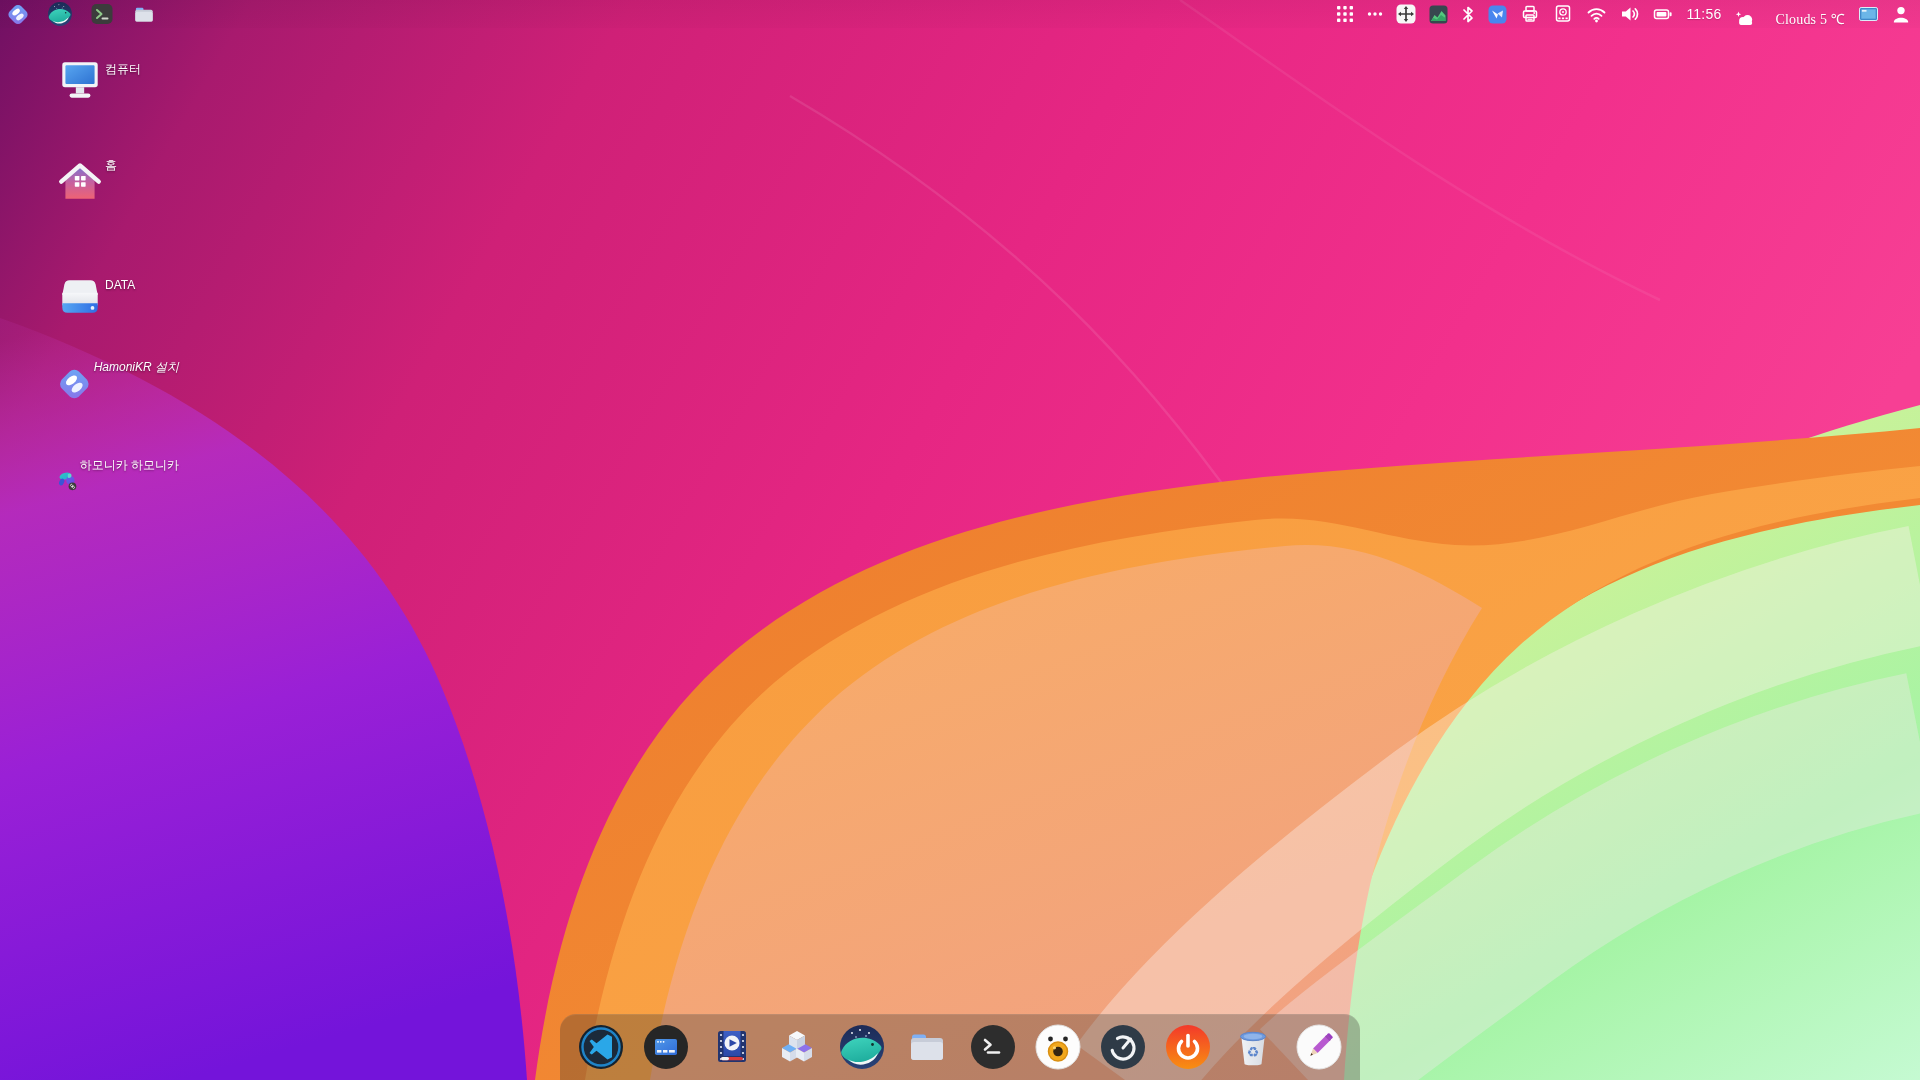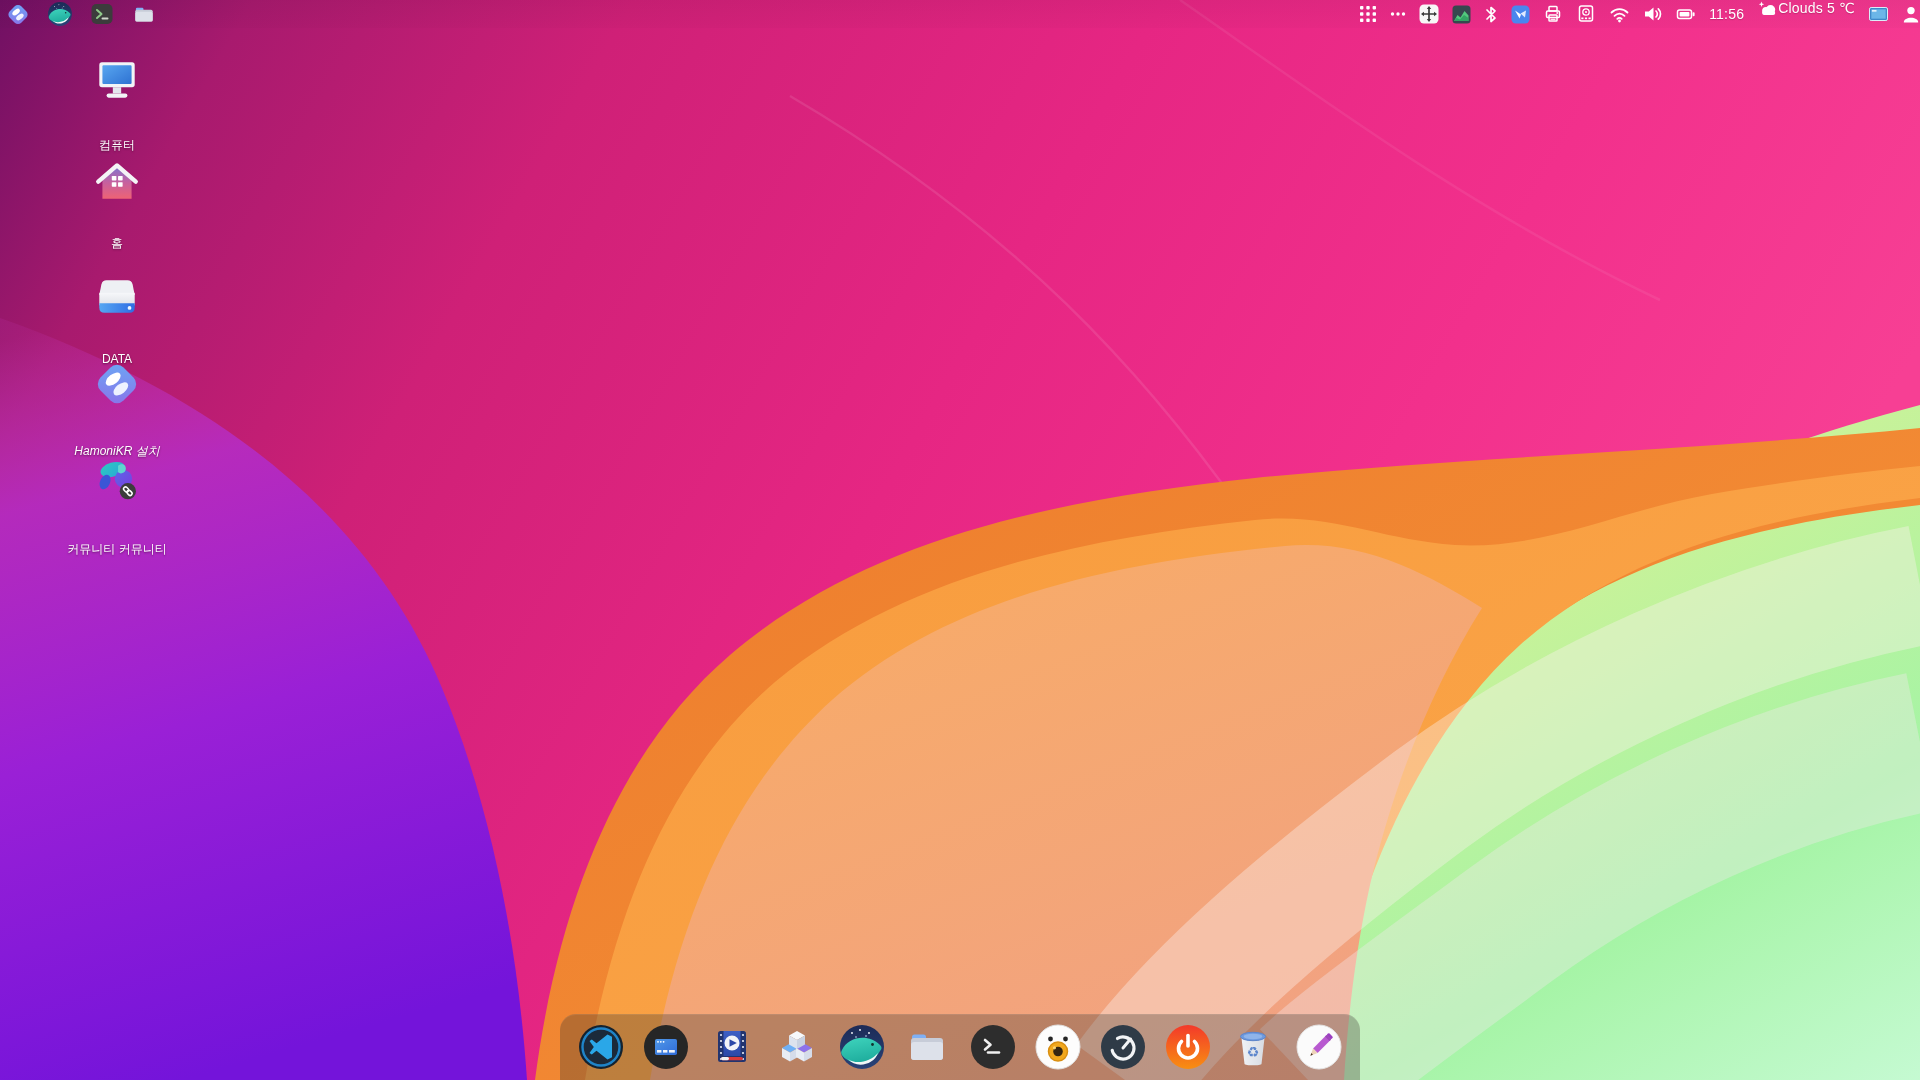--- a/index.html
+++ b/index.html
@@ -11,33 +11,33 @@
   
   #wallpaper{position:absolute;inset:0;width:1920px;height:1080px;}
   
   .panel{
     position:absolute;top:0;left:0;right:0;height:28px;
     display:flex;align-items:center;justify-content:space-between;
     background:linear-gradient(rgba(30,0,25,0.06),rgba(30,0,25,0.02));
     z-index:30;
   }
   .panel-left{display:flex;align-items:center;gap:16px;padding-left:5px;height:100%;}
-  .panel-right{display:flex;align-items:center;gap:13px;height:100%;}
+  .panel-right{display:flex;align-items:center;gap:13px;padding-right:10px;height:100%;}
   .launcher{display:flex;align-items:center;justify-content:center;width:26px;height:26px;cursor:pointer;}
   .tray-item{display:flex;align-items:center;justify-content:center;height:100%;cursor:pointer;}
   .clock,.weather-label{
     color:#fff;font-size:14px;font-weight:500;letter-spacing:.2px;
     text-shadow:0 1px 1px rgba(80,0,40,.25);white-space:nowrap;
   }
-  .weather{display:flex;align-items:flex-start;gap:0;}
+  .weather{display:flex;align-items:flex-end;gap:20px;font-family:Liberation Serif, serif;}
   
   .desktop-icons{position:absolute;left:55px;top:52px;width:124px;z-index:10;}
   .desktop-icon{
-    position:absolute;left:0;width:124px;display:flex;flex-direction:column;
-    align-items:center;cursor:pointer;gap:32px;
+    position:absolute;left:0;width:124px;display:flex;
+    cursor:pointer;
   }
   .desktop-icon .di-label{
     margin-top:3px;font-size:12px;color:#fff;text-align:center;line-height:1.15;
     text-shadow:0 1px 2px rgba(40,0,30,.55);white-space:nowrap;
   }
   
   .dock{
     position:absolute;left:560px;bottom:0;width:800px;height:66px;
     background:rgba(62,55,50,0.32);
     border-radius:16px 16px 0 0;
@@ -380,21 +380,21 @@
       <ellipse cx="20" cy="12.5" rx="11.5" ry="6.5" transform="rotate(-16 20 12.5)" fill="url(#gT)"></ellipse>
       <ellipse cx="13" cy="24" rx="4.6" ry="7" transform="rotate(24 13 24)" fill="#3b55d6"></ellipse>
       <circle cx="30" cy="21" r="8" fill="url(#gP)"></circle>
       <path d="M25,9 C29,6 33,8 32,13 C31,16 27,17 25,15 Z" fill="#5fd6cf"></path>
       <circle cx="34" cy="32.5" r="7.5" fill="#3c3c3c"></circle>
       <g transform="rotate(45 34 32.5)" stroke="#fff" stroke-width="1.4" fill="none">
         <rect x="29.2" y="30.7" width="5.2" height="3.6" rx="1.8"></rect>
         <rect x="33.6" y="30.7" width="5.2" height="3.6" rx="1.8"></rect>
       </g>
     </svg>
-    <div class="di-label">커뮤니티 커뮤니티</div>
+    <div class="di-label">하모니카 하모니카</div>
   </div>
 </div>
 
 <div class="dock">
 
   <span class="dock-item">
     <svg width="48" height="48" viewBox="0 0 48 48">
       <circle cx="24" cy="24" r="22" fill="#14222e"></circle>
       <circle cx="24" cy="24" r="18.5" fill="#1b2a3a" stroke="#1f84c8" stroke-width="2.4"></circle>
       <path d="M30.5,11.5 L35,13.8 L35,34.2 L30.5,36.5 L19.5,27.8 L14.8,31.4 L12.5,30 L16.8,24 L12.5,18 L14.8,16.6 L19.5,20.2 Z" fill="#2aa7e8"></path>

